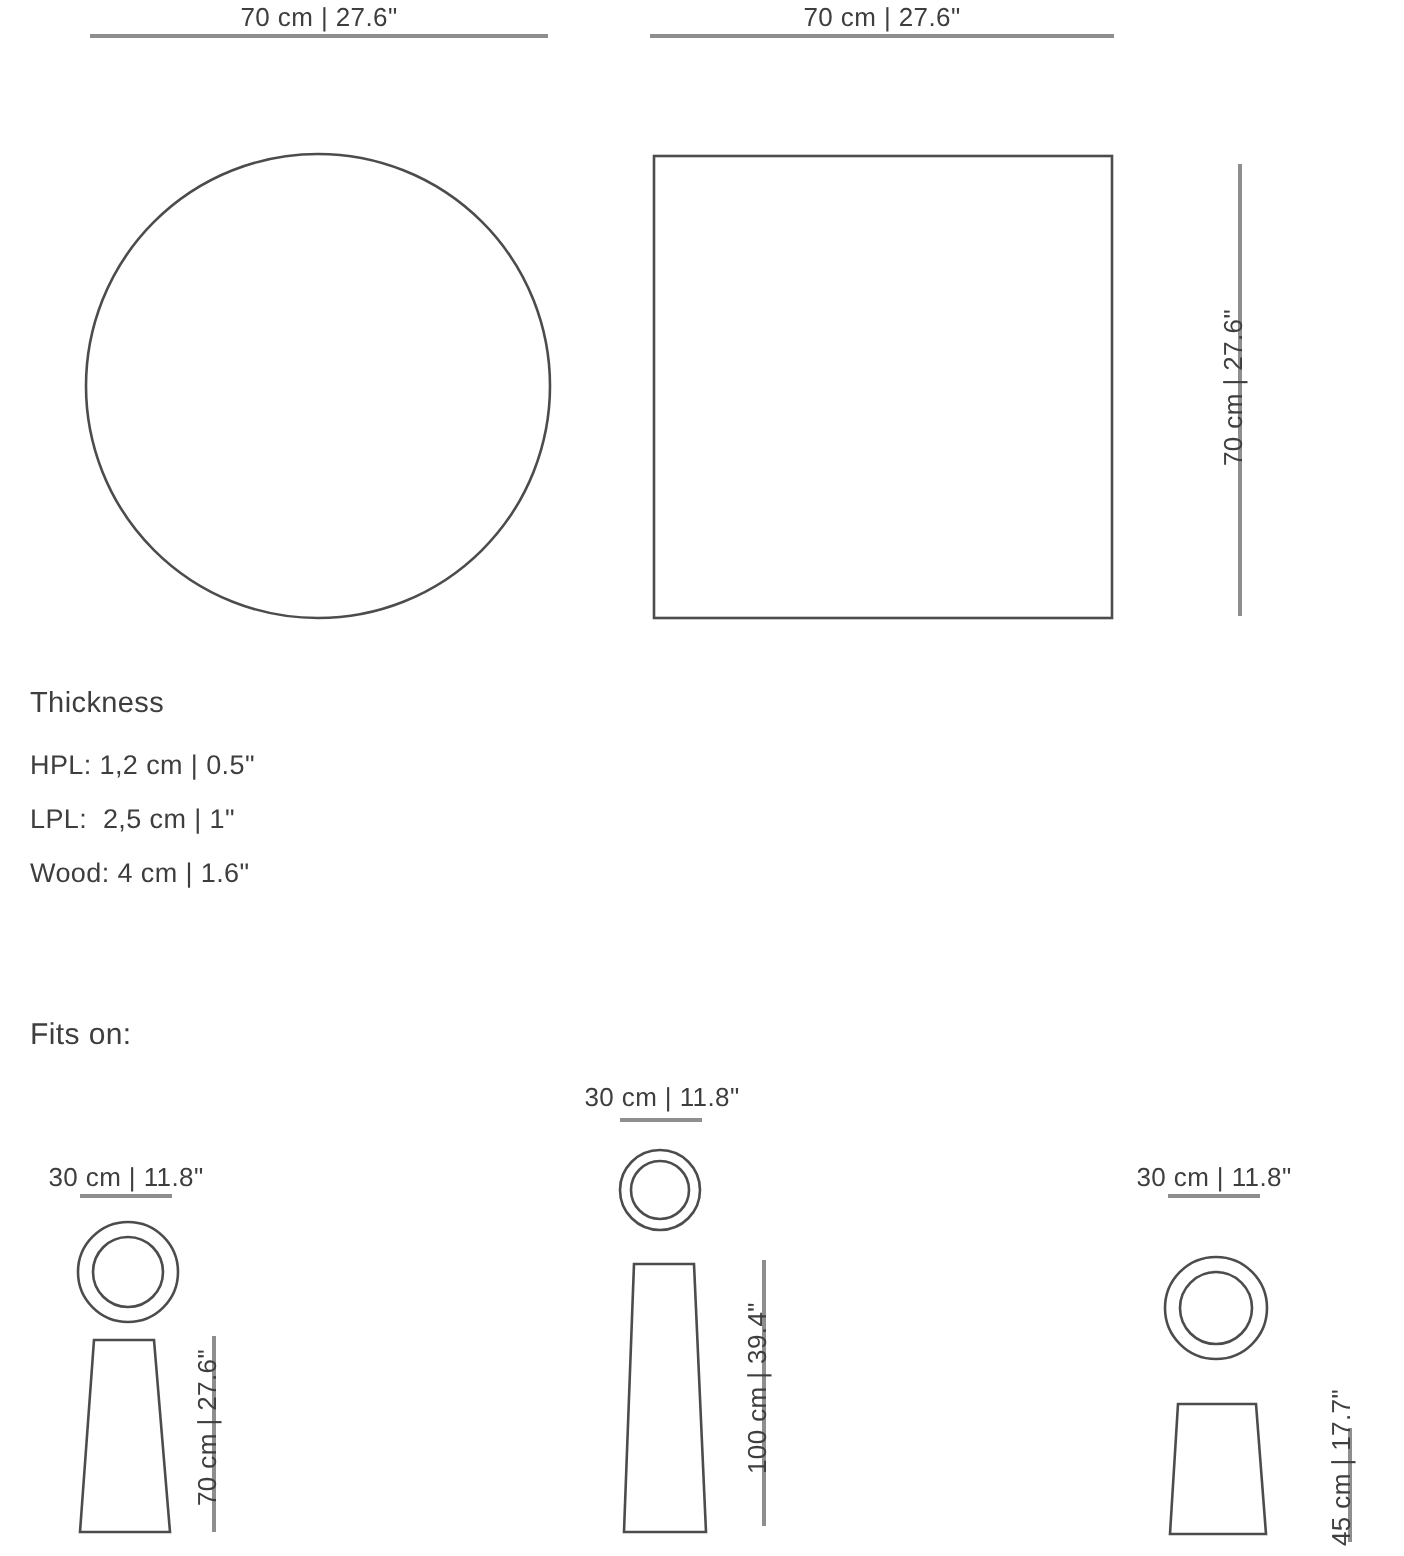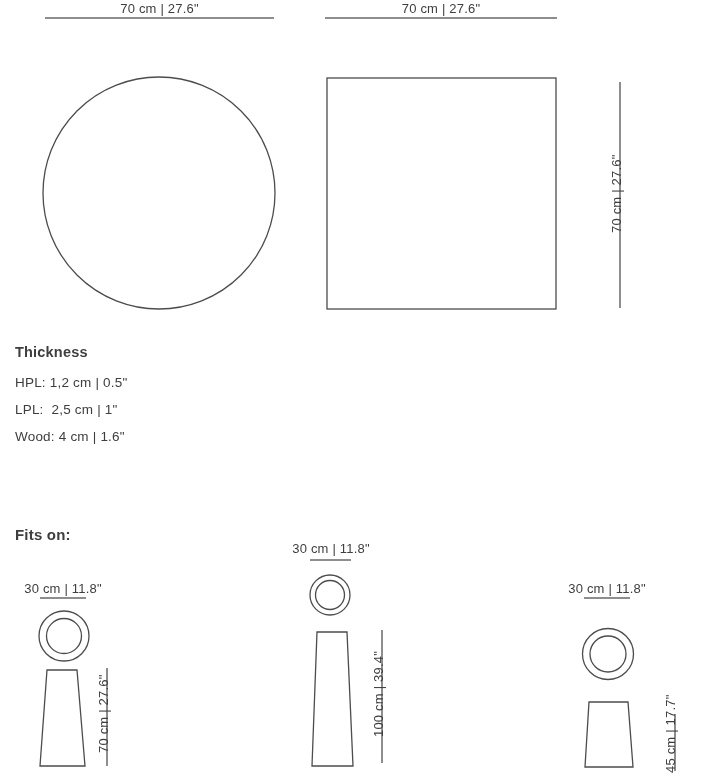--- a/index.html
+++ b/index.html
@@ -45,21 +45,21 @@
     line-height: 15px;
     font-size: 13px;
     letter-spacing: 0.2px;
     color: var(--ink, #3e3e3e);
     white-space: nowrap;
     transform: rotate(-90deg);
     transform-origin: 0 100%;
   }
   .heading {
     position: absolute;
-    font-weight: bold;
+    font-weight: normal;
     font-size: 15px;
     line-height: 17px;
     color: var(--ink, #3e3e3e);
     letter-spacing: 0.2px;
   }
   .t-row {
     position: absolute;
     font-size: 13.5px;
     line-height: 16px;
     color: var(--ink, #3e3e3e);
@@ -98,21 +98,21 @@
   <div class="dline" style="left:325px; top:17px; width:232px; height:2px;"></div>
 
   <div class="dline" style="left:619px; top:82px; width:2px; height:226px;"></div>
   <div class="vlabel" style="left:624px; top:218px;">70 cm | 27.6"</div>
 
   <div class="heading" style="left:15px; top:344px; font-size:14.5px;">Thickness</div>
   <div class="t-row" style="left:15px; top:375px;">HPL: 1,2 cm | 0.5"</div>
   <div class="t-row" style="left:15px; top:402px;">LPL:  2,5 cm | 1"</div>
   <div class="t-row" style="left:15px; top:429px;">Wood: 4 cm | 1.6"</div>
 
-  <div class="heading" style="left:15px; top:526px;">Fits on:</div>
+  <div class="heading" style="left:15px; top:509px;">Fits on:</div>
 
   <div class="hlabel" style="left:13px; top:581px; width:100px;">30 cm | 11.8"</div>
   <div class="dline" style="left:40px; top:597px; width:46px; height:2px;"></div>
   <div class="dline" style="left:106px; top:668px; width:2px; height:98px;"></div>
   <div class="vlabel" style="left:111px; top:738px;">70 cm | 27.6"</div>
 
   <div class="hlabel" style="left:281px; top:541px; width:100px;">30 cm | 11.8"</div>
   <div class="dline" style="left:310px; top:559px; width:41px; height:2px;"></div>
   <div class="dline" style="left:381px; top:630px; width:2px; height:133px;"></div>
   <div class="vlabel" style="left:386px; top:722px;">100 cm | 39.4"</div>

